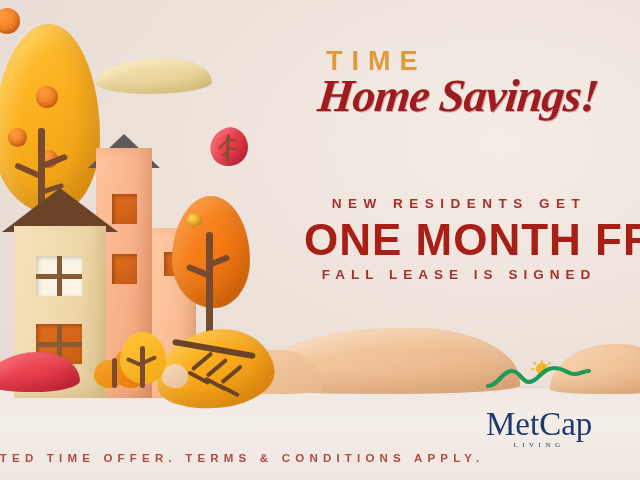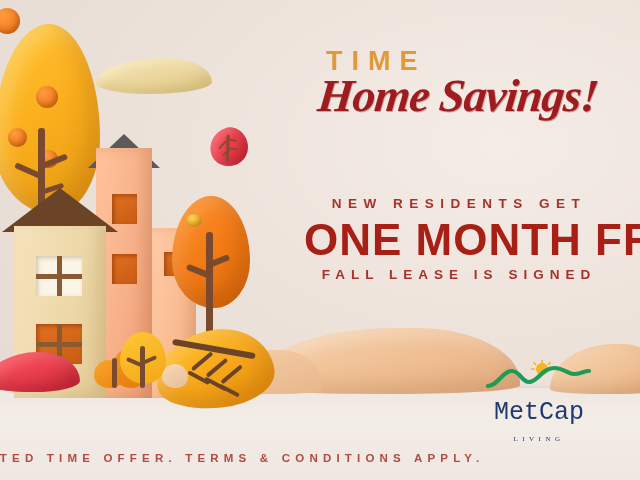--- a/index.html
+++ b/index.html
@@ -149,25 +149,25 @@
     line-height:1.08;margin:5px 0 3px 0;white-space:nowrap;
     margin-left:26px;
   }
   .offer-bottom{
     color:#A8312B;font-size:13.5px;font-weight:bold;letter-spacing:6px;
   }
   
   .logo{position:absolute;left:486px;top:360px;width:106px;text-align:center;}
   .logo-mark{position:relative;height:30px;}
   .logo-word{
-    color:#1F3A6E;font-family:Liberation Mono, monospace;font-size:25px;
-    line-height:1;margin-top:10px;
+    color:#1F3A6E;font-family:Liberation Serif, serif;font-size:33px;
+    line-height:1;margin-top:18px;
   }
   .logo-sub{
-    color:#2C3E66;font-size:7px;letter-spacing:4.5px;margin-top:10px;
+    color:#2C3E66;font-size:7px;letter-spacing:4.5px;margin-top:0;
     font-family:"Liberation Serif",serif;
   }
   
   .footer{
     position:absolute;left:-44px;bottom:16px;width:520px;
     color:#B24A40;font-size:11.5px;font-weight:bold;letter-spacing:5.2px;
     white-space:nowrap;
   }
 </style>
 </head>

